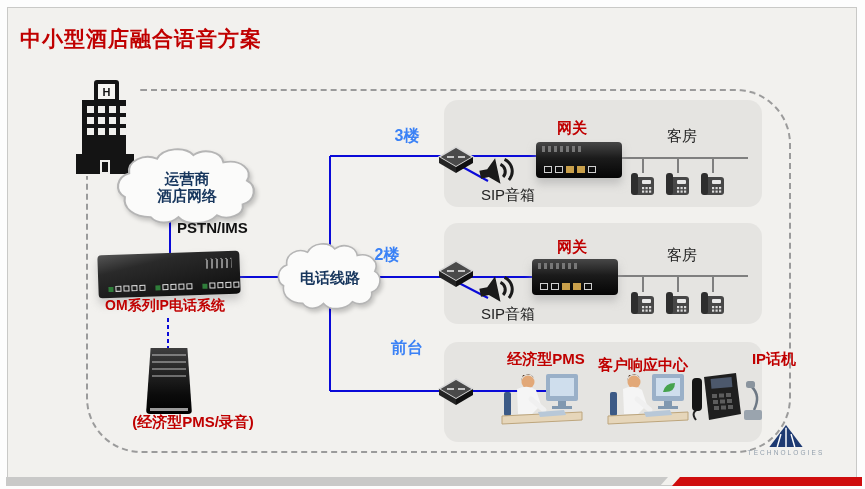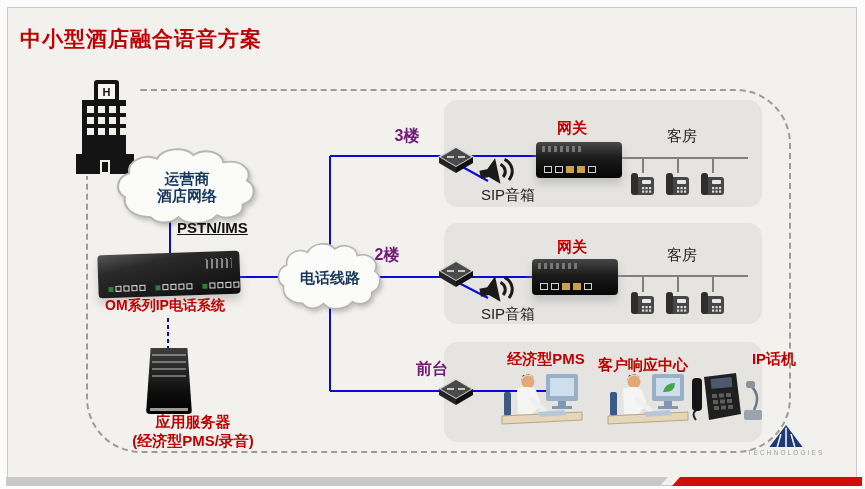--- a/index.html
+++ b/index.html
@@ -24,21 +24,21 @@
   .panel{
     background:#e5e4e1;border-radius:14px;z-index:2;left:444px;width:318px;
   }
   #panel-floor3{top:100px;height:107px;}
   #panel-floor2{top:223px;height:101px;}
   #panel-front{top:342px;height:100px;}
   svg.connectors{left:0;top:0;z-index:3;}
   .z4{z-index:4;}
   .lbl{white-space:nowrap;text-align:center;}
   .lbl-red{color:#c00000;font-weight:bold;font-size:15px;text-align:center;}
-  .lbl-black-bold{color:#701a75;font-weight:bold;font-size:16px;text-align:center;}
+  .lbl-black-bold{color:#3b82f6;font-weight:bold;font-size:16px;text-align:center;}
   .lbl-plain{color:#222;font-size:15px;text-align:center;}
   .cloud{z-index:4;}
   .cloud svg{position:absolute;left:0;top:0;width:100%;height:100%;
     filter:drop-shadow(2px 3px 2px rgba(0,0,0,.20));}
   .cloud .cloud-text{
     position:absolute;left:0;right:0;top:0;bottom:0;display:flex;
     flex-direction:column;align-items:center;justify-content:center;
     color:#17365d;font-weight:bold;font-size:15px;line-height:17px;z-index:1;
   }
   
@@ -151,21 +151,21 @@
 <div class="abs cloud" style="left:112px;top:146px;width:150px;height:82px;">
   <svg viewBox="0 0 140 90" preserveAspectRatio="none">
     <path d="M36,78 C20,78 10,68 12,56 C2,50 4,34 16,30 C14,16 30,8 42,14 C48,2 68,0 76,10 C86,2 102,6 104,18 C120,14 132,26 126,38 C136,44 134,60 122,64 C124,76 108,82 98,76 C90,86 70,88 62,78 C54,86 42,86 36,78 Z" fill="#fbfbfa" stroke="#b5b5b5" stroke-width="2"></path>
   </svg>
   <div class="cloud-text">
     <span class="lbl">运营商</span>
     <span class="lbl">酒店网络</span>
   </div>
 </div>
 
-<div class="abs lbl z4" style="left:177px;top:219px;font-size:15px;font-weight:bold;color:#111;text-decoration:underline;">PSTN/IMS</div>
+<div class="abs lbl z4" style="left:177px;top:219px;font-size:15px;font-weight:bold;color:#111;">PSTN/IMS</div>
 
 <div class="abs om-device">
   <div class="om-ports">
     <span class="pgroup">
         <b></b>
         <i></i>
         <i></i>
         <i></i>
         <i></i>
       </span>
@@ -183,36 +183,35 @@
         <i></i>
         <i></i>
       </span>
   </div>
   <div class="om-vents"></div>
 </div>
 <div class="abs lbl lbl-red z4" style="left:85px;top:297px;width:160px;font-size:14px;">OM系列IP电话系统</div>
 
 <div class="abs server"></div>
 <div class="abs z4" style="left:93px;top:413px;width:200px;text-align:center;">
-  <div class="lbl lbl-red">应用服务器</div>
   <div class="lbl lbl-red">(经济型PMS/录音)</div>
 </div>
 
 <div class="abs cloud" style="left:274px;top:241px;width:112px;height:72px;">
   <svg viewBox="0 0 140 90" preserveAspectRatio="none">
     <path d="M36,78 C20,78 10,68 12,56 C2,50 4,34 16,30 C14,16 30,8 42,14 C48,2 68,0 76,10 C86,2 102,6 104,18 C120,14 132,26 126,38 C136,44 134,60 122,64 C124,76 108,82 98,76 C90,86 70,88 62,78 C54,86 42,86 36,78 Z" fill="#fbfbfa" stroke="#b5b5b5" stroke-width="2"></path>
   </svg>
   <div class="cloud-text">
     <span class="lbl">电话线路</span>
   </div>
 </div>
 
 <div class="abs lbl lbl-black-bold z4" style="left:384px;top:126px;width:46px;">3楼</div>
 <div class="abs lbl lbl-black-bold z4" style="left:364px;top:245px;width:46px;">2楼</div>
-<div class="abs lbl lbl-black-bold z4" style="left:384px;top:359px;width:46px;margin-left:25px;">前台</div>
+<div class="abs lbl lbl-black-bold z4" style="left:384px;top:338px;width:46px;">前台</div>
 
 <div class="abs z4" style="left:438px;top:146px;">
   <svg class="icon-svg" width="36" height="28" viewBox="0 0 36 28">
     <polygon points="18,1 35,11 18,21 1,11" fill="#4a4a4a" stroke="#d9d9d9" stroke-width="1.5"></polygon>
     <polygon points="1,11 18,21 18,27 1,17" fill="#242424"></polygon>
     <polygon points="35,11 18,21 18,27 35,17" fill="#101010"></polygon>
     <path d="M9,11 h7 M20,11 h7" stroke="#eee" stroke-width="1.5"></path>
   </svg>
 </div>
 <div class="abs z4" style="left:438px;top:260px;">

